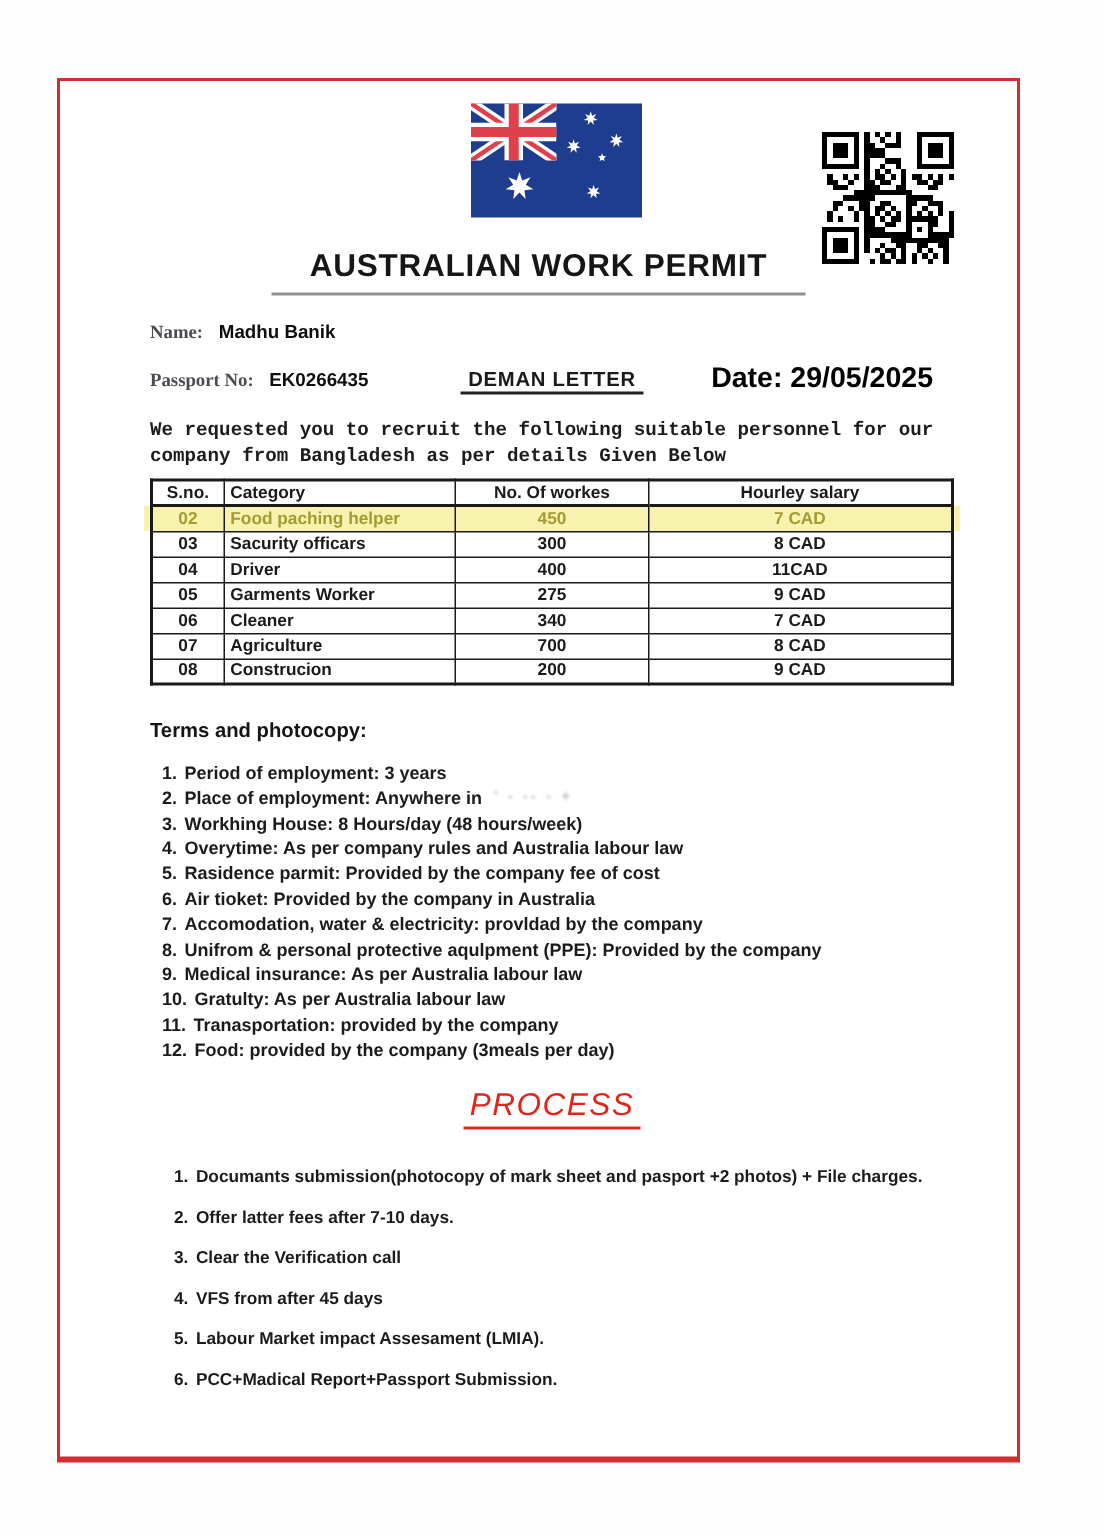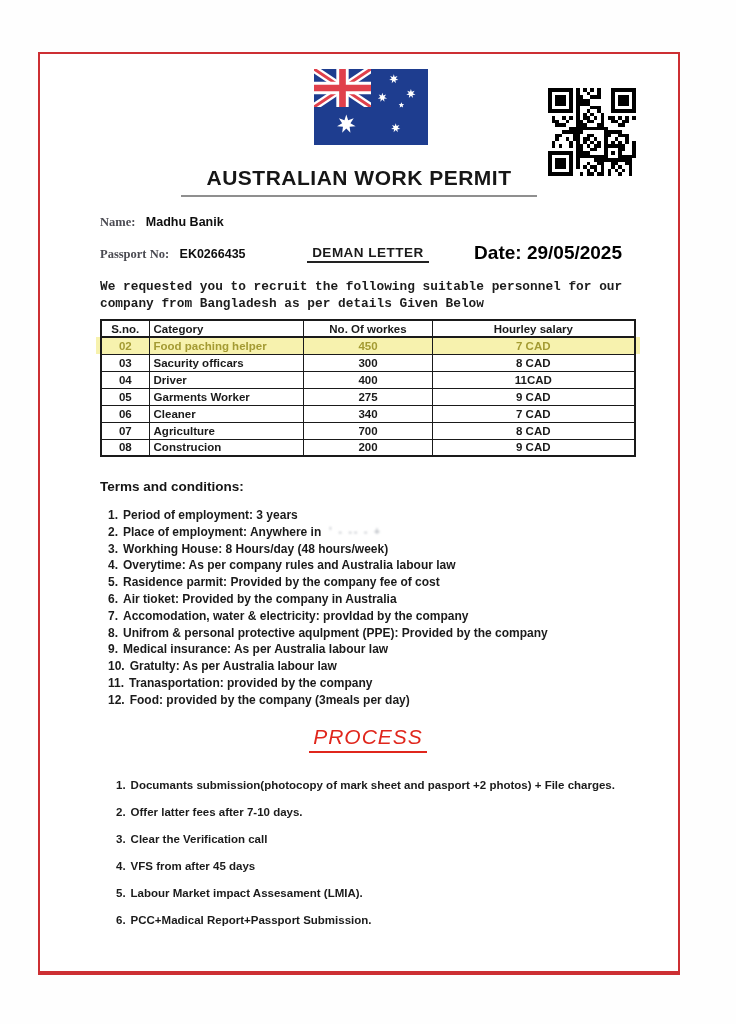--- a/index.html
+++ b/index.html
@@ -402,21 +402,21 @@
             </tr>
             <tr>
               <td>08</td>
               <td class="cat">Construcion</td>
               <td>200</td>
               <td>9 CAD</td>
             </tr>
           </tbody>
       </table>
 
-      <div class="terms-heading">Terms and conditions:</div>
+      <div class="terms-heading">Terms and photocopy:</div>
       <div class="terms-list" id="terms-list">
           <div class="term-item">
             <span class="num">1.</span>
             <span class="txt">Period of employment: 3 years</span>
           </div>
           <div class="term-item">
             <span class="num">2.</span>
             <span class="txt">Place of employment: Anywhere in</span>
             <span class="redacted">' - -- - +</span>
           </div>

